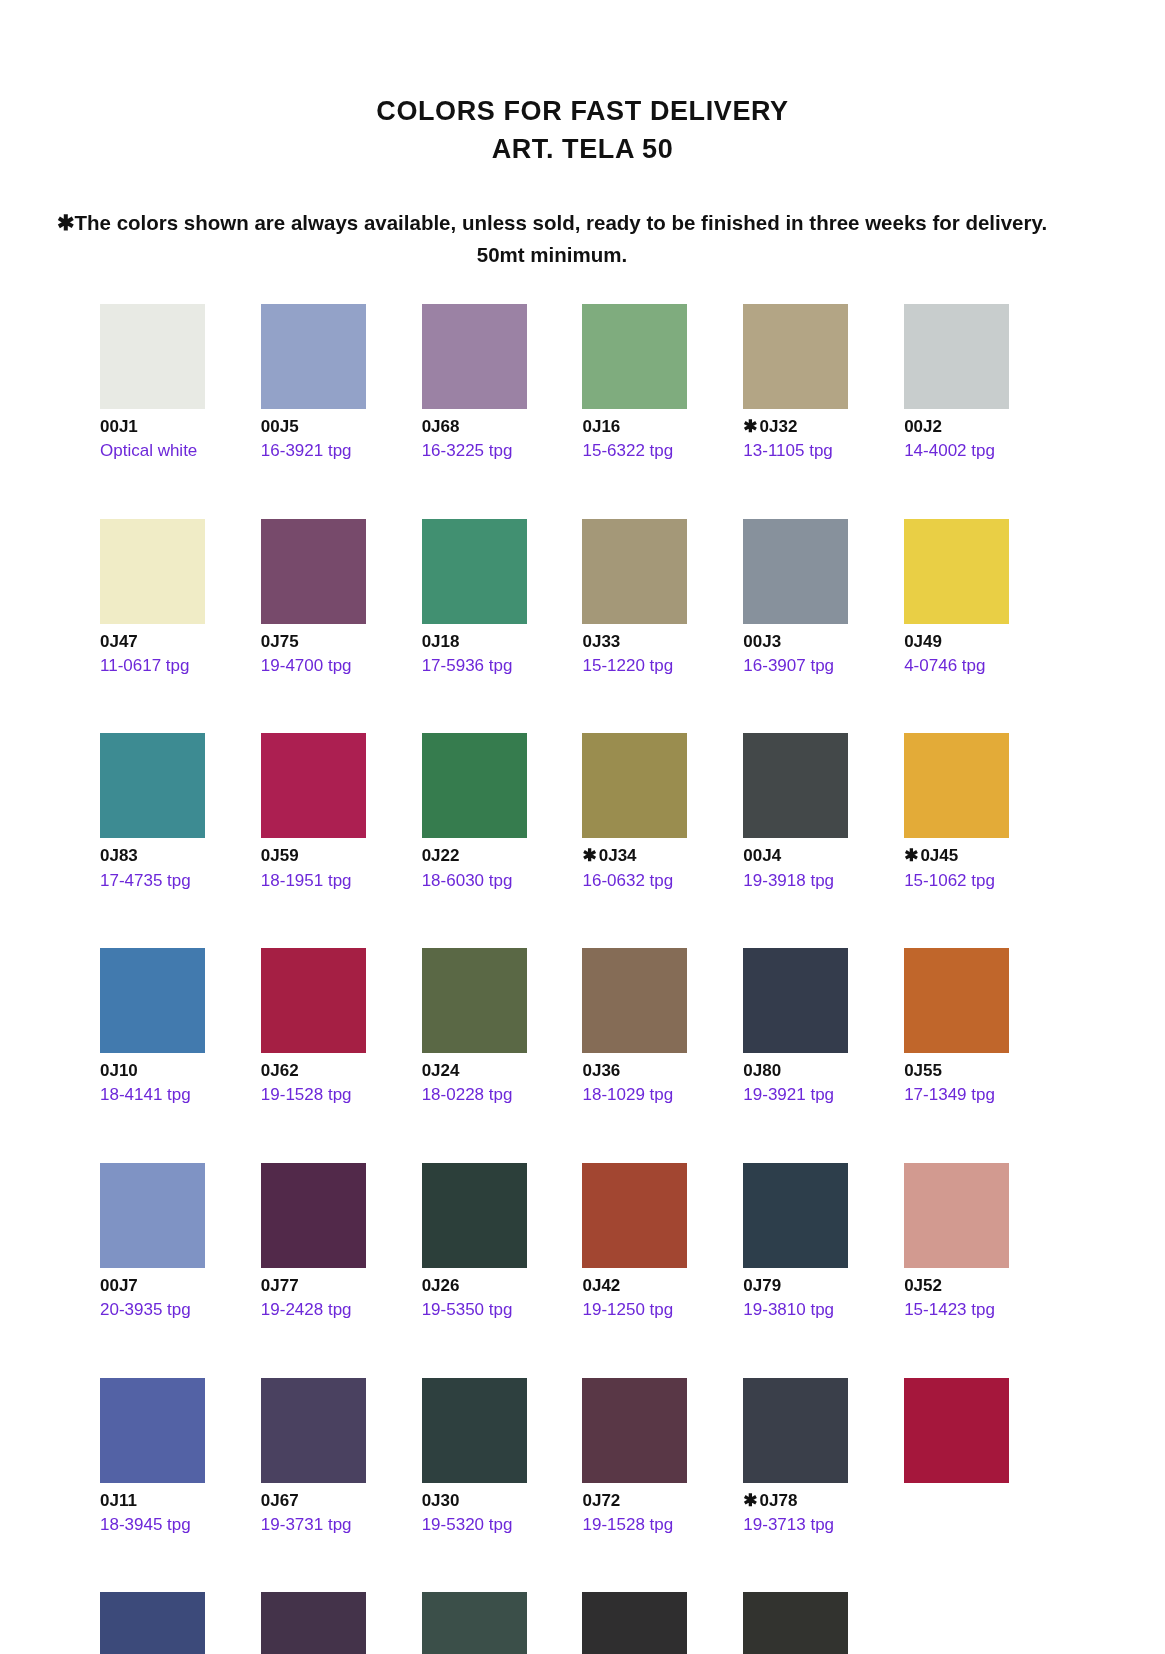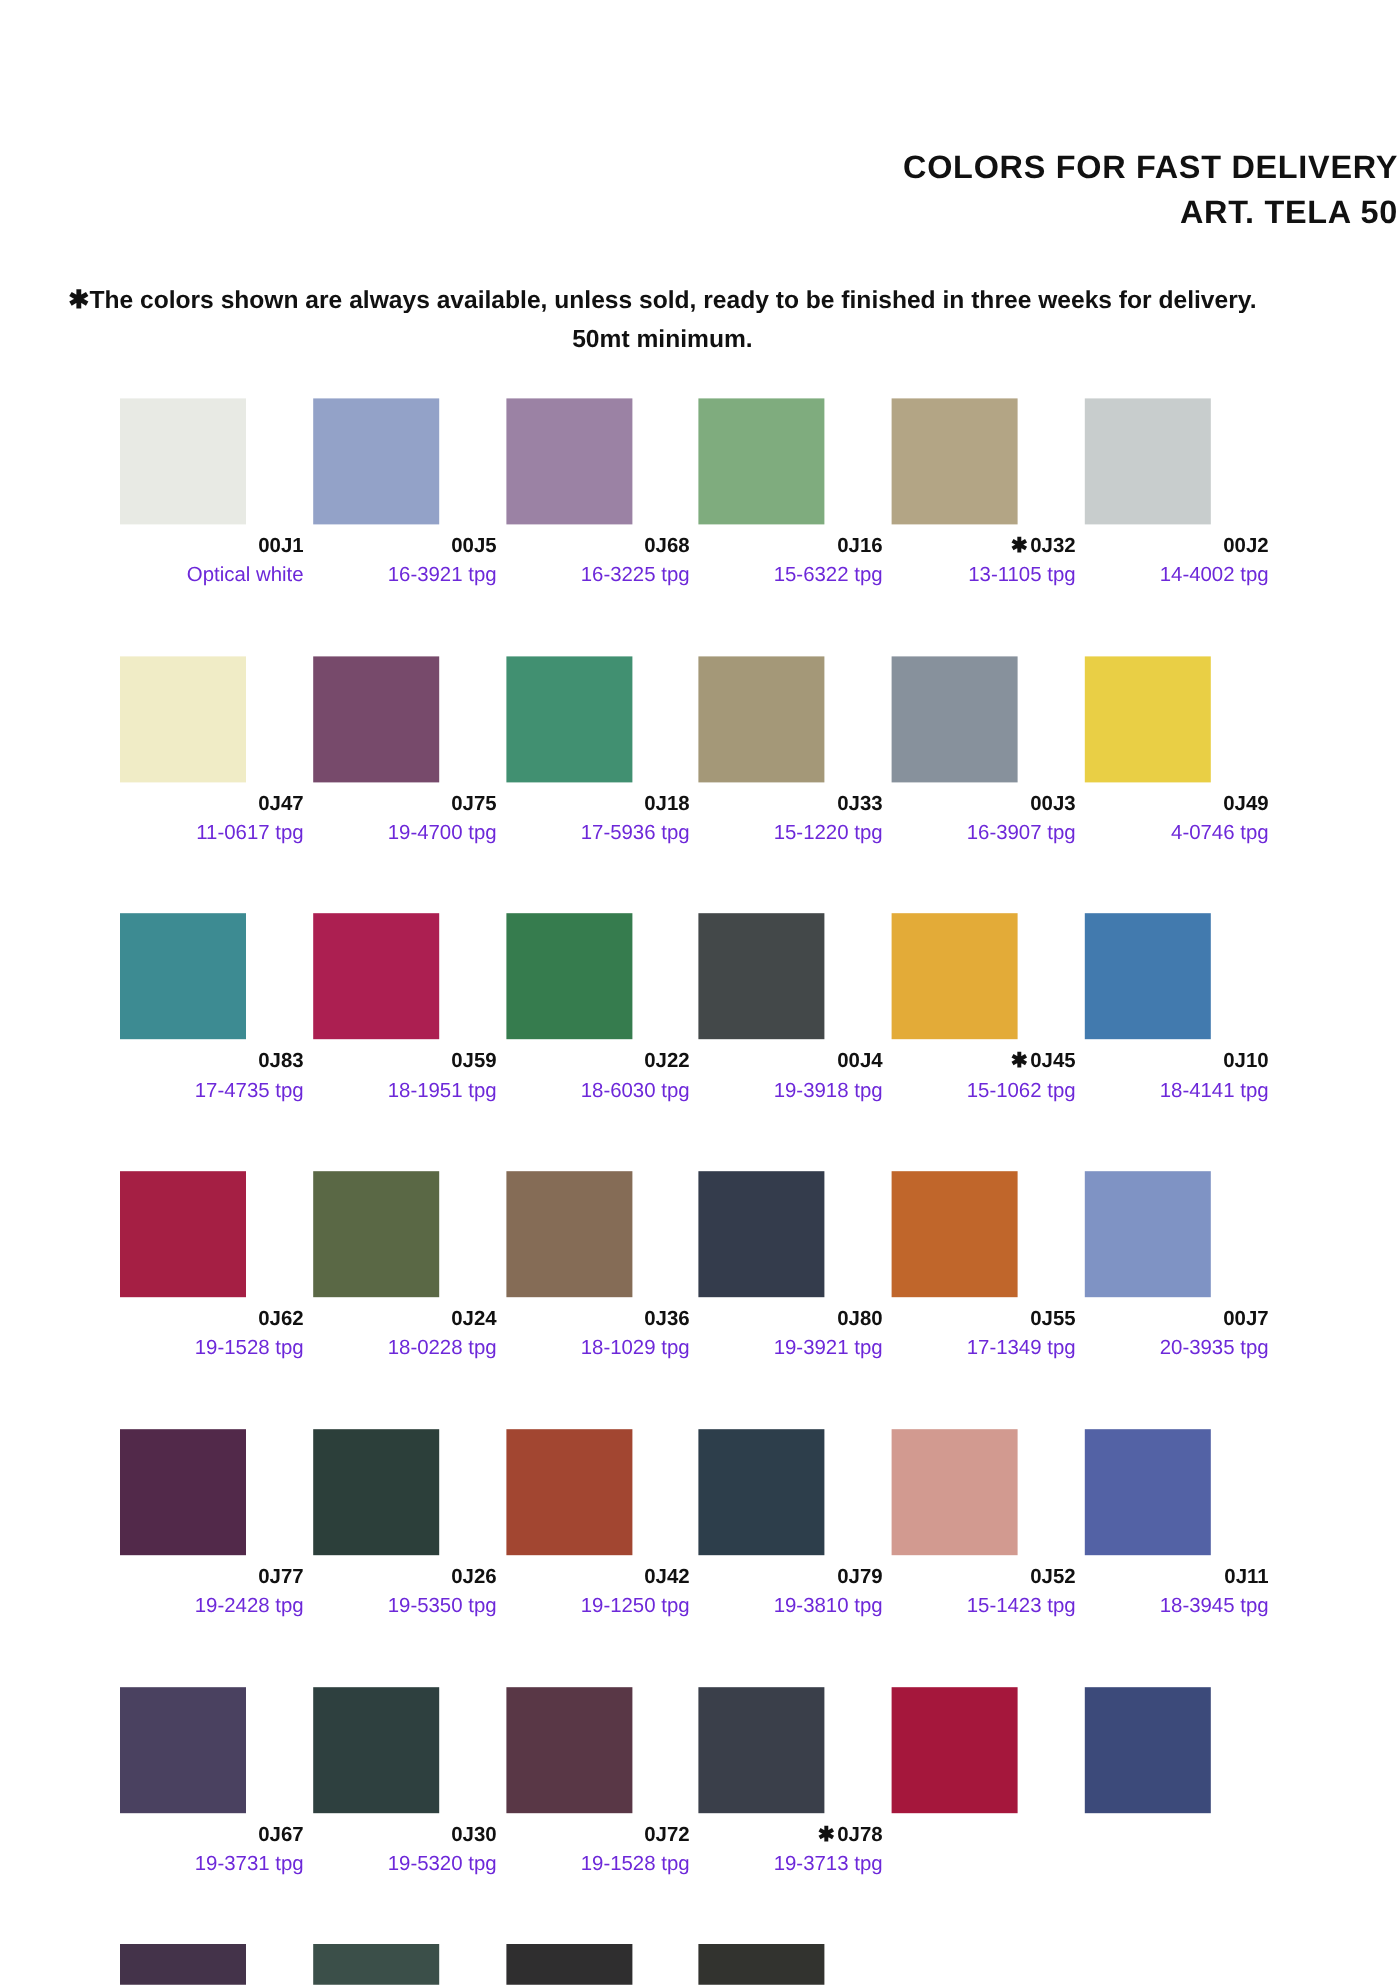--- a/index.html
+++ b/index.html
@@ -16,22 +16,22 @@
     overflow: hidden;
   }
   .page {
     width: 1165px;
     height: 1654px;
     box-sizing: border-box;
     padding: 0;
     position: relative;
   }
   .titles {
-    text-align: right;
-    padding-top: 120px;
+    text-align: center;
+    padding-top: 92px;
   }
   .title-line {
     font-size: 27px;
     font-weight: bold;
     letter-spacing: 0.6px;
     line-height: 1.42;
     color: #111111;
   }
   .notice {
     margin: 38px 52px 0 52px;
@@ -49,21 +49,20 @@
   .grid {
     margin: 34px 0 0 0;
     padding: 0 100px 0 100px;
     display: grid;
     grid-template-columns: repeat(6, 1fr);
     column-gap: 0px;
     row-gap: 0px;
   }
   .cell {
     width: 153px;
-    text-align: right;
   }
   .swatch {
     width: 105px;
     height: 105px;
     display: block;
   }
   .code {
     margin-top: 8px;
     font-size: 17px;
     font-weight: bold;
@@ -185,20 +184,26 @@
         <div class="ref">18-1951 tpg</div>
         <div class="row-pad"></div>
       </div>
       <div class="cell">
         <div class="swatch" style="background: rgb(54, 124, 78);"></div>
         <div class="code"><span>0J22</span></div>
         <div class="ref">18-6030 tpg</div>
         <div class="row-pad"></div>
       </div>
       <div class="cell">
+        <div class="swatch" style="background: rgb(154, 141, 79);"></div>
+        <div class="code"><span class="star">✱</span><span>0J34</span></div>
+        <div class="ref">16-0632 tpg</div>
+        <div class="row-pad"></div>
+      </div>
+      <div class="cell">
         <div class="swatch" style="background: rgb(67, 72, 73);"></div>
         <div class="code"><span>00J4</span></div>
         <div class="ref">19-3918 tpg</div>
         <div class="row-pad"></div>
       </div>
       <div class="cell">
         <div class="swatch" style="background: rgb(227, 171, 56);"></div>
         <div class="code"><span class="star">✱</span><span>0J45</span></div>
         <div class="ref">15-1062 tpg</div>
         <div class="row-pad"></div>

